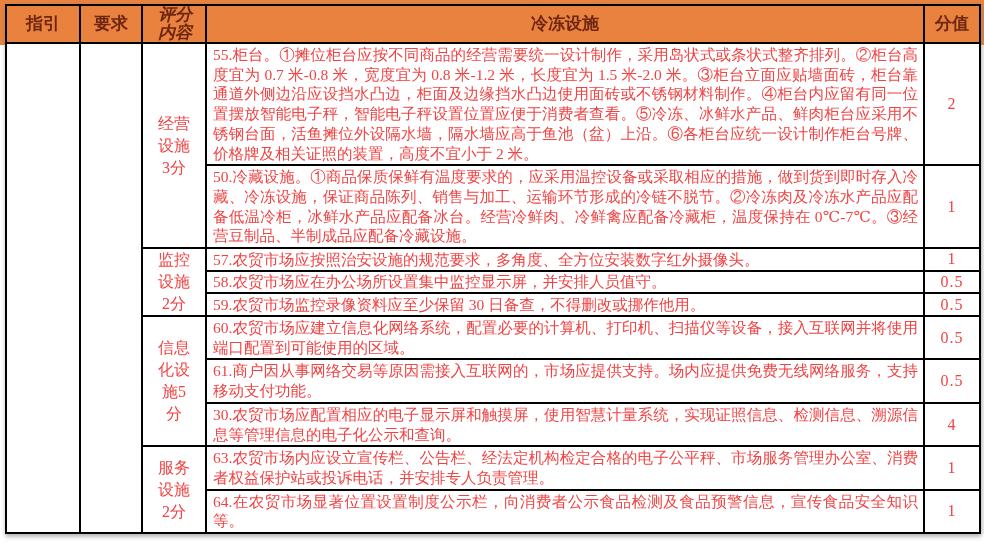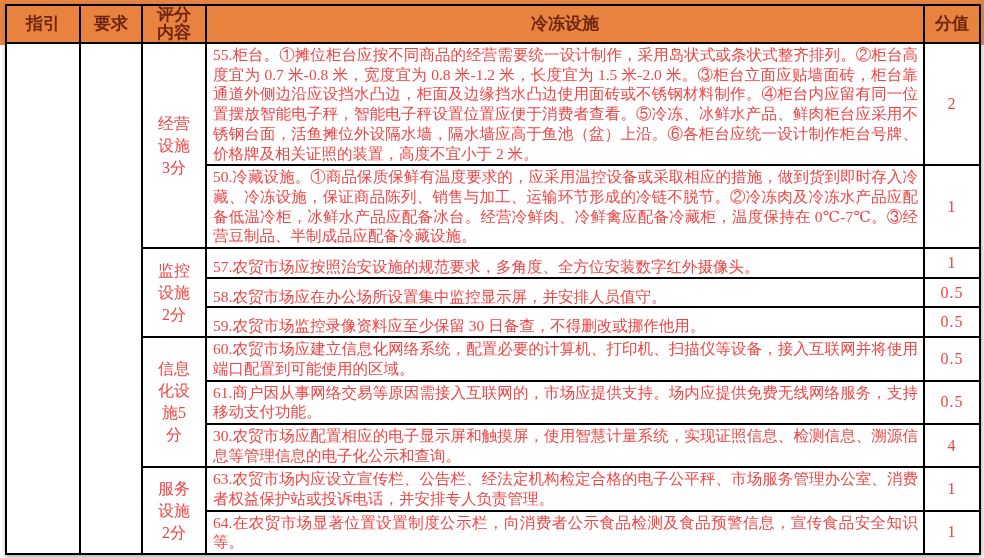--- a/index.html
+++ b/index.html
@@ -39,34 +39,34 @@
     padding:0;
     line-height:18px;
   }
   td { background:#ffffff; color:#ef4444; vertical-align:middle; }
   td.criteria {
     font-size:15.5px;
     line-height:19.7px;
     padding:1px 5px 1px 6px;
     text-align:justify;
   }
-  td.criteria.single { height:20px; padding-top:8px; padding-bottom:0; }
+  td.criteria.single { height:20px; padding-top:0; padding-bottom:0; }
   td.score {
     text-align:center;
     font-size:16px;
     letter-spacing:1px;
   }
   td.group {
     text-align:center;
     font-size:16px;
     line-height:22px;
     padding:0;
   }
   .narrow-wrap { display:inline-block; width:38px; text-align:center; }
-  .hdr-narrow { display:inline-block; width:36px; text-align:center; }
+  .hdr-narrow { display:inline-block; width:36px; text-align:right;font-style:italic; }
 </style>
 </head>
 <body>
 
 <div class="page">
   <div class="orange-band"></div>
 
   <table class="score-table">
     <colgroup>
       <col style="width:74px">

